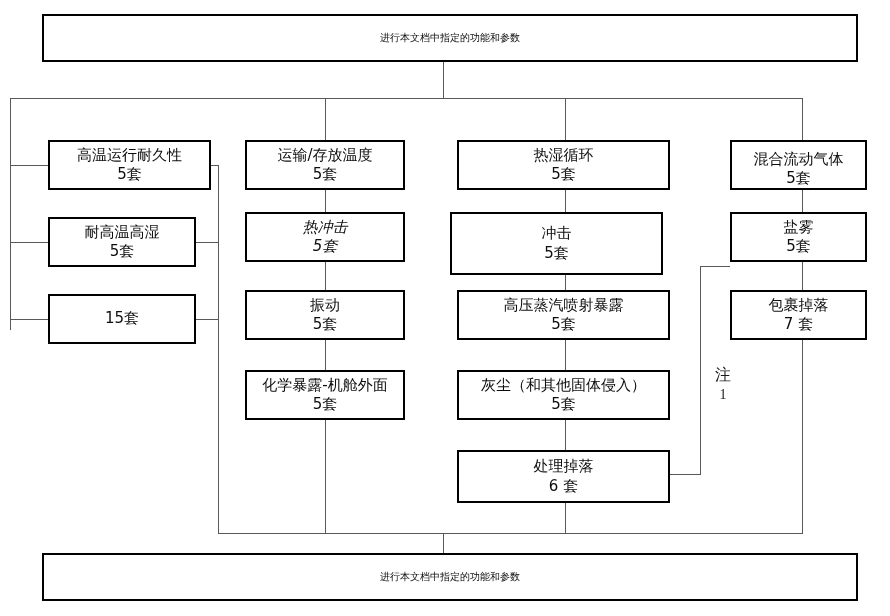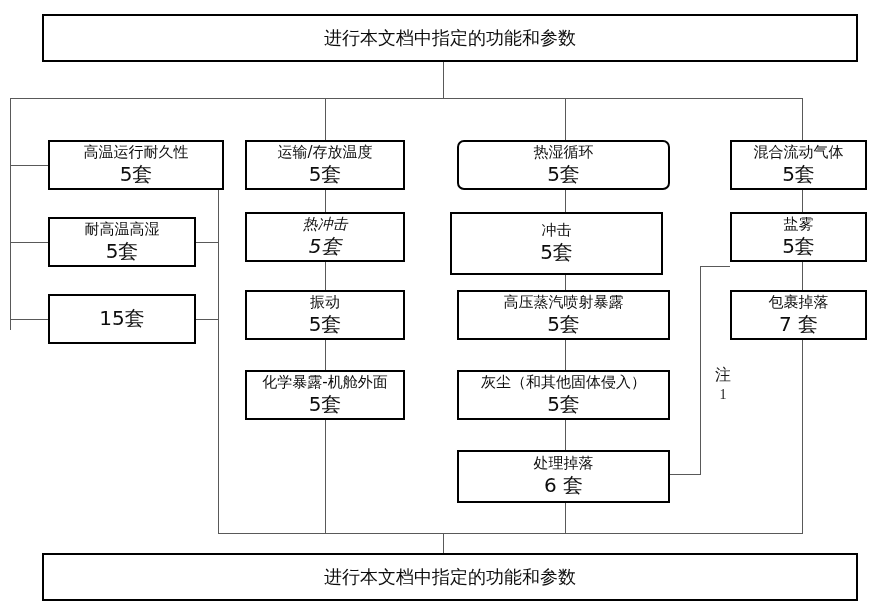--- a/index.html
+++ b/index.html
@@ -27,27 +27,27 @@
     justify-content:center;
     text-align:center;
     line-height:1.28;
     color:#0d0d0d;
     z-index:5;
   }
   .box .l1{display:block;white-space:nowrap;}
   .box .l2{display:block;white-space:nowrap;}
 
   .wide-box{
-    font-size:18px;
+    font-size:10px;
     border-width:2px;
   }
   .node{
     font-size:15px;
   }
-  .node .l2{font-size:20px;}
+  .node .l2{font-size:15px;}
 
   
   .ln{
     position:absolute;
     background:#595959;
     z-index:1;
   }
   .lnh{height:1px;}
   .lnv{width:1px;}
 
@@ -81,21 +81,21 @@
   <div class="ln lnv" style="left:325px;top:98px;width:1px;height:42px;"></div>
 
   <div class="ln lnv" style="left:565px;top:98px;width:1px;height:42px;"></div>
 
   <div class="ln lnv" style="left:802px;top:98px;width:1px;height:42px;"></div>
 
   <div class="ln lnh" style="left:10px;top:165px;width:38px;height:1px;"></div>
   <div class="ln lnh" style="left:10px;top:242px;width:38px;height:1px;"></div>
   <div class="ln lnh" style="left:10px;top:319px;width:38px;height:1px;"></div>
 
-  <div class="box node" style="left:48px;top:140px;width:176px;height:50px;">
+  <div class="box node" style="left:48px;top:140px;width:163px;height:50px;">
     <span class="l1">高温运行耐久性</span>
     <span class="l2">5套</span>
   </div>
   <div class="box node" style="left:48px;top:217px;width:148px;height:50px;">
     <span class="l1">耐高温高湿</span>
     <span class="l2">5套</span>
   </div>
   <div class="box node" style="left:48px;top:294px;width:148px;height:50px;">
     <span class="l2">15套</span>
   </div>
@@ -122,21 +122,21 @@
     <span class="l2">5套</span>
   </div>
   <div class="ln lnv" style="left:325px;top:340px;width:1px;height:30px;"></div>
 
   <div class="box node" style="left:245px;top:370px;width:160px;height:50px;">
     <span class="l1">化学暴露-机舱外面</span>
     <span class="l2">5套</span>
   </div>
   <div class="ln lnv" style="left:325px;top:420px;width:1px;height:114px;"></div>
 
-  <div class="box node" style="left:457px;top:140px;width:213px;height:50px;border-radius:7px;">
+  <div class="box node" style="left:457px;top:140px;width:213px;height:50px;">
     <span class="l1">热湿循环</span>
     <span class="l2">5套</span>
   </div>
   <div class="ln lnv" style="left:565px;top:190px;width:1px;height:22px;"></div>
 
   <div class="box node" style="left:450px;top:212px;width:213px;height:63px;">
     <span class="l1">冲击</span>
     <span class="l2">5套</span>
   </div>
   <div class="ln lnv" style="left:565px;top:262px;width:1px;height:28px;"></div>

